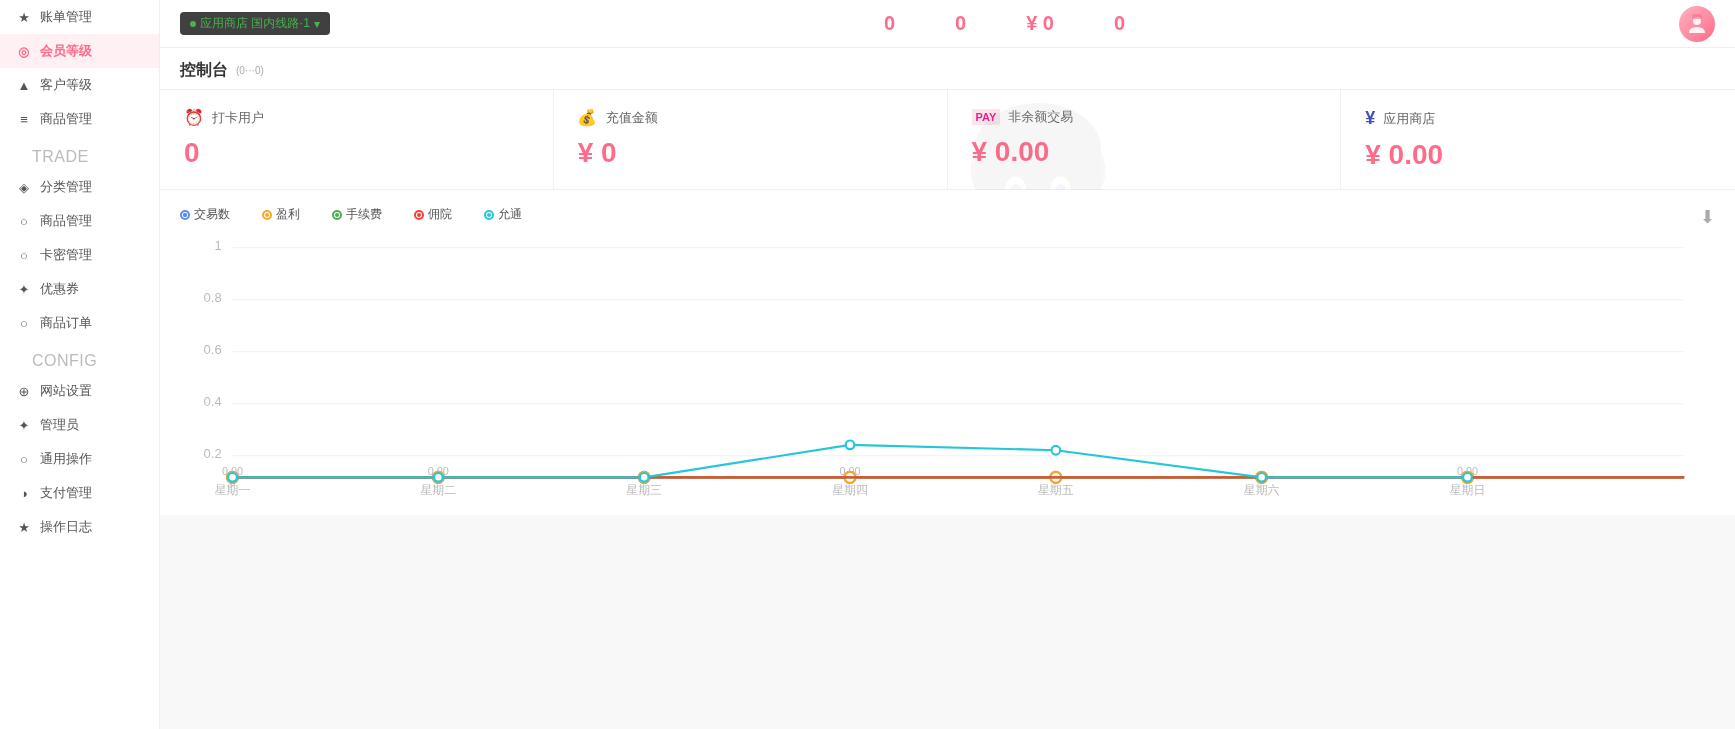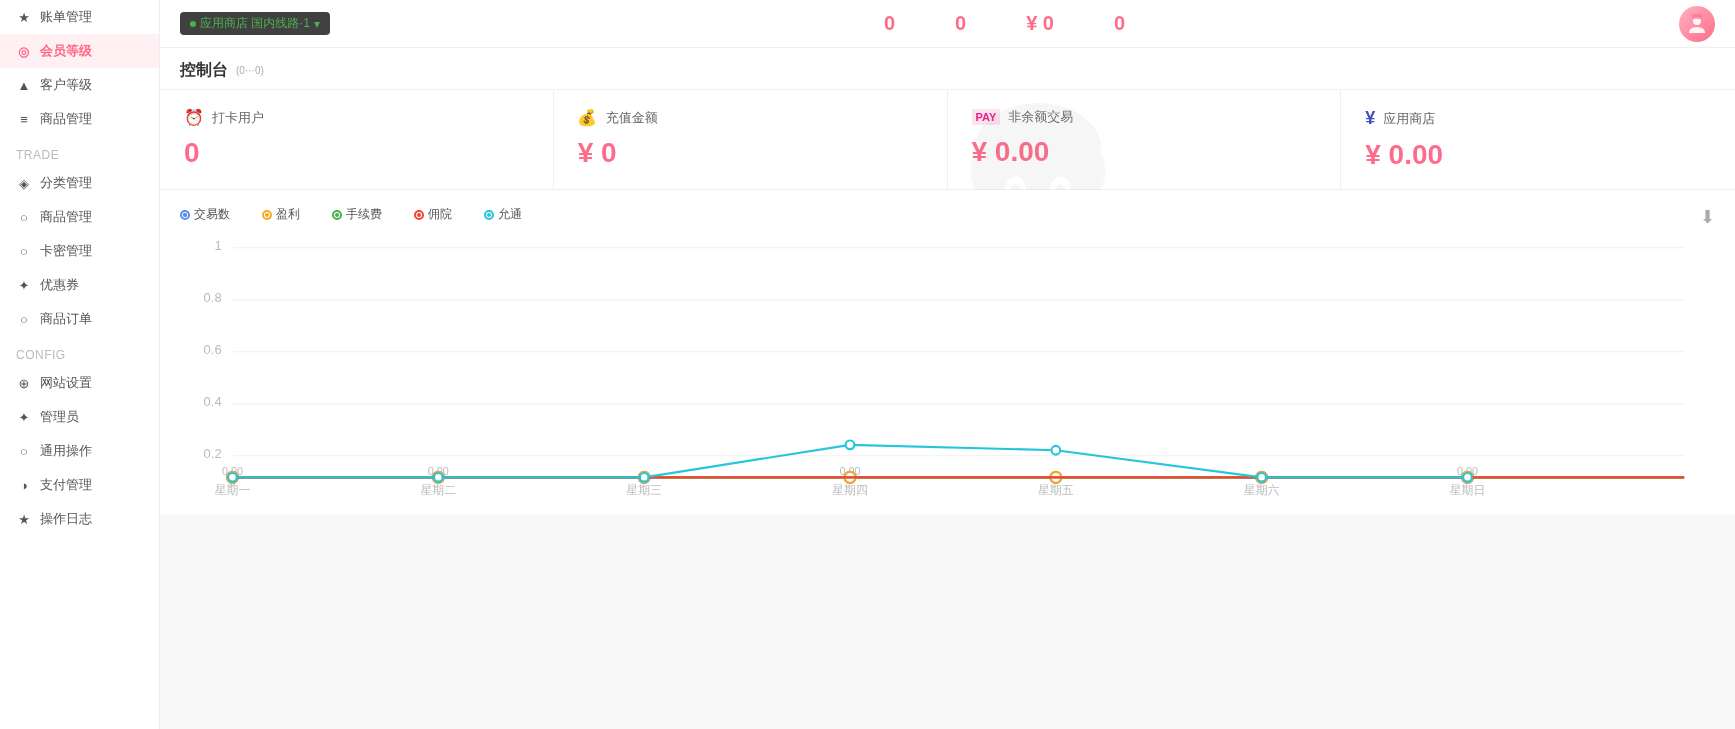--- a/index.html
+++ b/index.html
@@ -27,22 +27,22 @@
       color: #ff6b8a;
       font-size: 15px;
       font-weight: 600;
     }
     .sidebar-collapse {
       color: #aaa;
       cursor: pointer;
       font-size: 12px;
     }
     .sidebar-section-label {
-      padding: 12px 16px 4px;
-      font-size: 12px;
+      padding: 12px 32px 4px;
+      font-size: 16px;
       color: #bbb;
       letter-spacing: 0.5px;
       text-transform: uppercase;
     }
     .sidebar-item {
       display: flex;
       align-items: center;
       padding: 8px 16px;
       cursor: pointer;
       color: #555;

